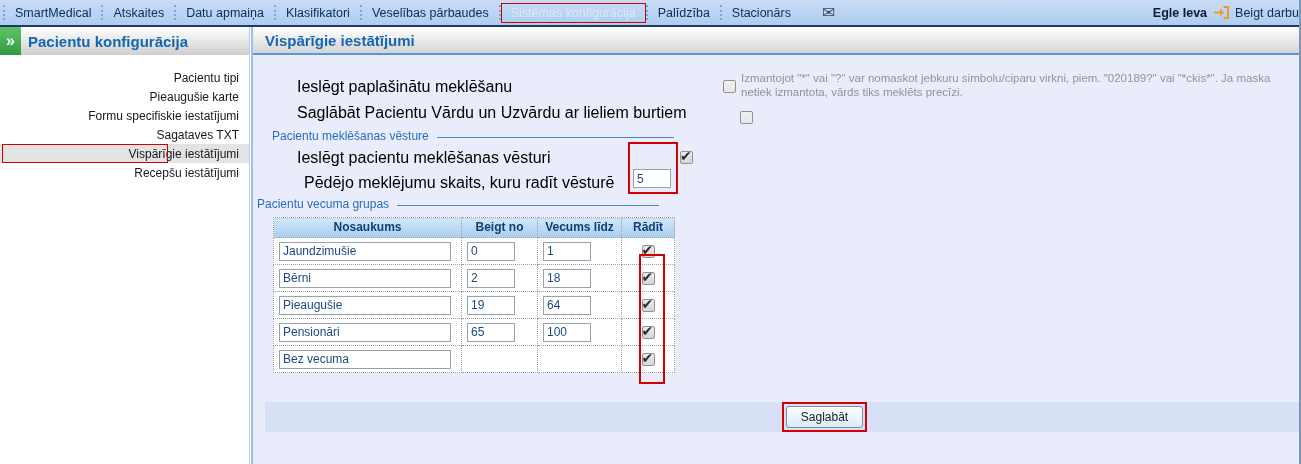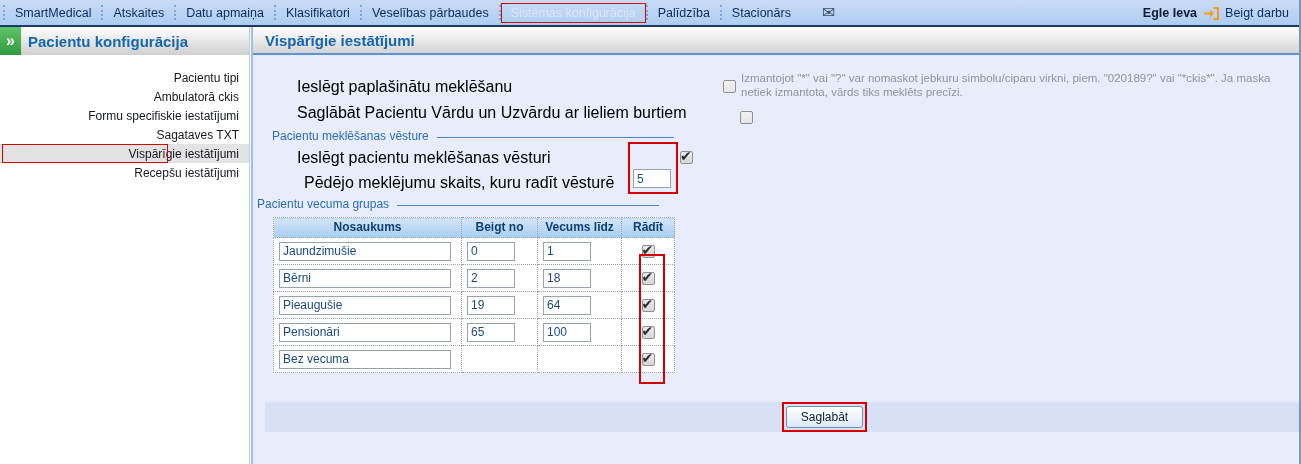--- a/index.html
+++ b/index.html
@@ -10,21 +10,21 @@
   
   .topbar { position:absolute; left:0; top:0; right:0; height:27px; box-sizing:border-box;
             background:linear-gradient(#c9dcf7,#aecdf0); border-bottom:2px solid #1b3a66;
             display:flex; align-items:center; padding-left:2px; }
   .menu { display:flex; align-items:center; height:100%; }
   .menu-sep { height:15px; border-left:2px dotted #7ea4d8; margin:0 1px; }
   .menu-item { padding:2px 9px; font-size:12.5px; color:#0b2b5c; cursor:pointer; white-space:nowrap; }
   .menu-item.dimmed { color:#dde7f6;text-align:right; }
   .menu-item.annotated { box-shadow:0 0 0 1px #d40000; }
   .mail-icon { margin-left:22px; font-size:16px; color:#3d4f66; cursor:pointer; line-height:1; }
-  .top-right { margin-left:auto; display:flex; align-items:flex-end; gap:6px; padding-right:10px; }
+  .top-right { margin-left:auto; display:flex; align-items:flex-start; gap:6px; }
   .user-name { font-weight:bold; font-size:12.5px; color:#0e1b33; }
   .logout-label { font-size:12.5px; color:#0b2b5c; cursor:pointer; }
   .logout-icon { display:block; }
 
   
   .sidebar { position:absolute; left:0; top:27px; width:249px; bottom:0; background:#fff; }
   .sidebar-header { height:28px; display:flex; align-items:center;
                     background:linear-gradient(#ffffff,#cfcfcf); }
   .chev { width:21px; height:28px; background:linear-gradient(180deg,#5fc468,#2f9a3f);
           color:#fff; font-weight:bold; font-size:16px; display:flex; align-items:center;
@@ -116,21 +116,21 @@
     </div>
   </div>
 
   <div class="sidebar">
     <div class="sidebar-header">
       <span class="chev">»</span>
       <span class="sidebar-title">Pacientu konfigurācija</span>
     </div>
     <div class="side-items">
         <div class="side-item">Pacientu tipi</div>
-        <div class="side-item">Ambulatorā ckis</div>
+        <div class="side-item">Pieaugušie karte</div>
         <div class="side-item">Formu specifiskie iestatījumi</div>
         <div class="side-item">Sagataves TXT</div>
         <div class="side-item selected annotated">Vispārīgie iestātījumi</div>
         <div class="side-item">Recepšu iestātījumi</div>
       </div>
   </div>
   <div class="vsep"></div>
 
   <div class="content">
     <div class="content-header">

